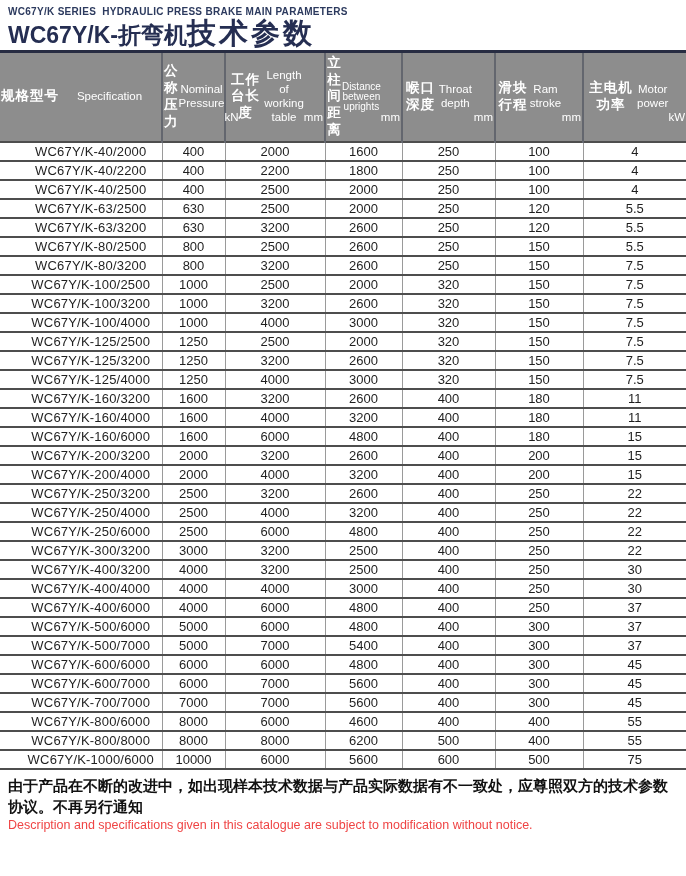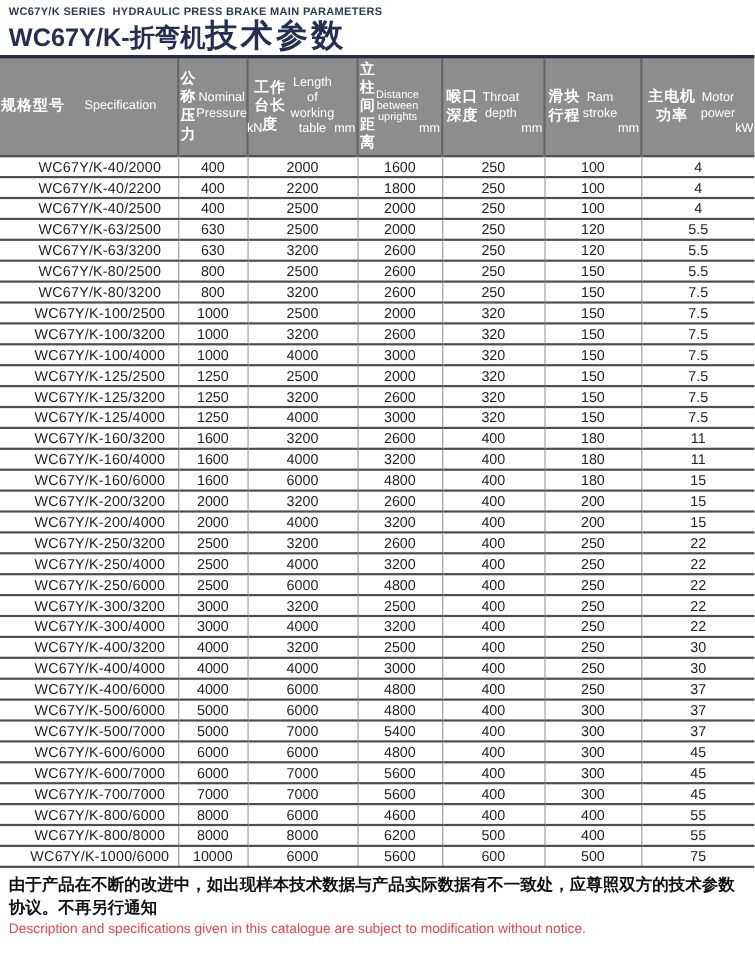--- a/index.html
+++ b/index.html
@@ -368,29 +368,20 @@
         <tr>
           <td class="spec">WC67Y/K-300/3200</td>
           <td class="num">3000</td>
           <td class="num">3200</td>
           <td class="num">2500</td>
           <td class="num">400</td>
           <td class="num">250</td>
           <td class="num">22</td>
         </tr>
         <tr>
-          <td class="spec">WC67Y/K-300/4000</td>
-          <td class="num">3000</td>
-          <td class="num">4000</td>
-          <td class="num">3200</td>
-          <td class="num">400</td>
-          <td class="num">250</td>
-          <td class="num">22</td>
-        </tr>
-        <tr>
           <td class="spec">WC67Y/K-400/3200</td>
           <td class="num">4000</td>
           <td class="num">3200</td>
           <td class="num">2500</td>
           <td class="num">400</td>
           <td class="num">250</td>
           <td class="num">30</td>
         </tr>
         <tr>
           <td class="spec">WC67Y/K-400/4000</td>

